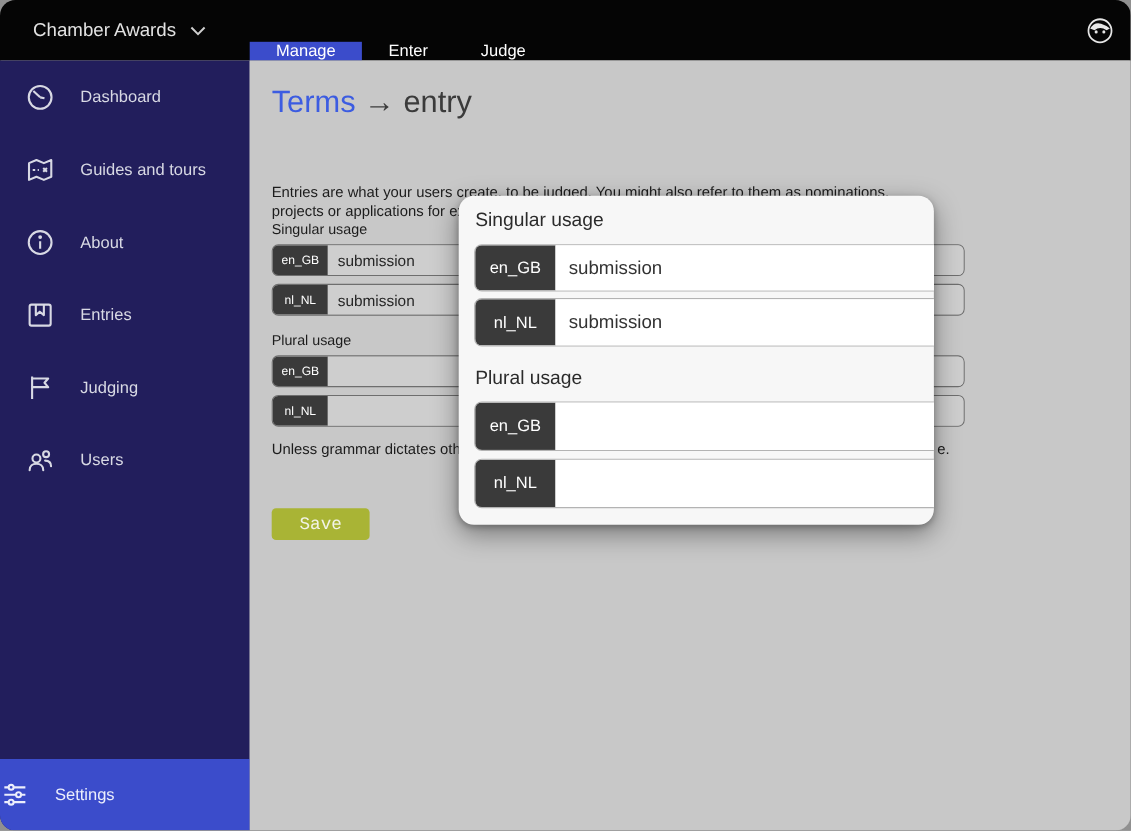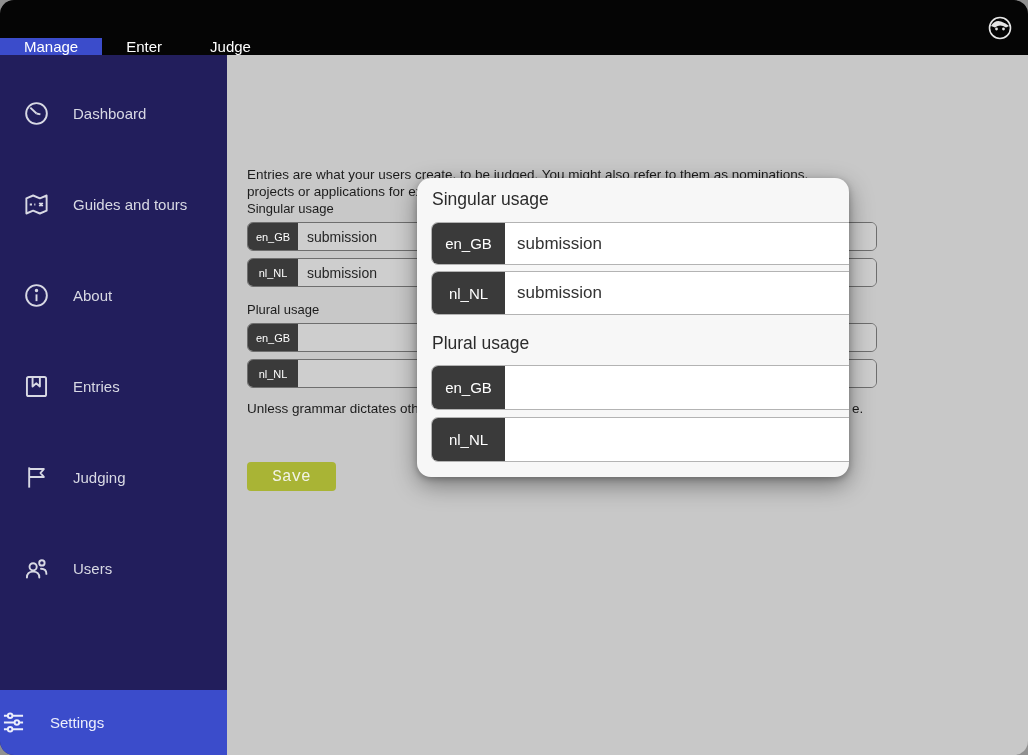--- a/index.html
+++ b/index.html
@@ -10,21 +10,21 @@
   .topbar{position:absolute;top:0;left:0;right:0;height:55px;background:#050505;display:flex;align-items:stretch;}
   .brand{width:227px;display:flex;align-items:center;gap:12px;padding-left:30px;box-sizing:border-box;
          color:#e3e3e3;font-size:17px;cursor:pointer;}
   .tabs{display:flex;align-items:flex-end;}
   .tab{display:flex;align-items:center;padding:0 24px;color:#fff;font-size:15px;cursor:pointer;}
   .tab.active{background:#3b4ccb;}
   .avatar-wrap{margin-left:auto;display:flex;align-items:center;padding-right:15px;}
   
   .sidebar{position:absolute;top:55px;left:0;bottom:0;width:227px;background:#221e5c;}
   .nav-item{height:66px;display:flex;align-items:center;gap:23px;padding-left:22px;color:#d8d9e4;
-            font-size:15px;cursor:pointer;margin-top:25px;}
+            font-size:15px;cursor:pointer;}
   .nav-item .ico{width:28px;height:28px;display:flex;align-items:center;justify-content:center;}
   .settings-item{position:absolute;left:0;right:0;bottom:0;height:65px;background:#3b4ccb;
                  display:flex;align-items:center;gap:23px;color:#eceefc;
                  font-size:15px;cursor:pointer;}
   
   .main{position:absolute;top:55px;left:227px;right:0;bottom:0;background:#c8c8c8;}
   .crumb{position:absolute;left:20px;top:22px;font-size:28px;font-weight:400;color:#3b3b3b;white-space:nowrap;}
   .crumb .link{color:#3c5ce1;cursor:pointer;}
   .desc{position:absolute;left:20px;top:97px;width:612px;font-size:13.5px;line-height:1.33;color:#1c1c1c;}
   .flabel{position:absolute;left:20px;font-size:13px;color:#1c1c1c;}
@@ -49,20 +49,28 @@
               font-size:17px;color:#333;padding:0 12px;min-width:0;}
   svg{display:block;}
 </style>
 </head>
 <body>
 
 <div class="stage">
 <div class="window">
 
   <div class="topbar">
+    <div class="brand">
+      <span>Chamber Awards</span>
+      <span>
+        <svg width="16" height="10" viewBox="0 0 16 10">
+              <polyline points="2,2 8,8 14,2" fill="none" stroke="#cfcfcf" stroke-width="1.8"></polyline>
+            </svg>
+      </span>
+    </div>
     <div class="tabs">
       <div class="tab active">
             <span>Manage</span>
           </div>
       <div class="tab">
             <span>Enter</span>
           </div>
       <div class="tab">
             <span>Judge</span>
           </div>
@@ -148,20 +156,25 @@
               <circle cx="15" cy="12" r="2" fill="#3b4ccb"></circle>
           <path d="M3.5 18 H20.5"></path>
               <circle cx="9" cy="18" r="2" fill="#3b4ccb"></circle>
         </svg>
       </span>
       <span>Settings</span>
     </div>
   </div>
 
   <div class="main">
+    <div class="crumb">
+      <span class="link">Terms</span>
+      <span>→</span>
+      <span>entry</span>
+    </div>
 
     <p class="desc">Entries are what your users create, to be judged. You might also refer to them as nominations, projects or applications for example.</p>
 
     <div class="flabel" style="top:146px">Singular usage</div>
 
     <div class="frow" style="top:167px">
       <span class="badge">en_GB</span>
       <input type="text" readonly="" value="submission" style="">
     </div>
     <div class="frow" style="top:203px">

